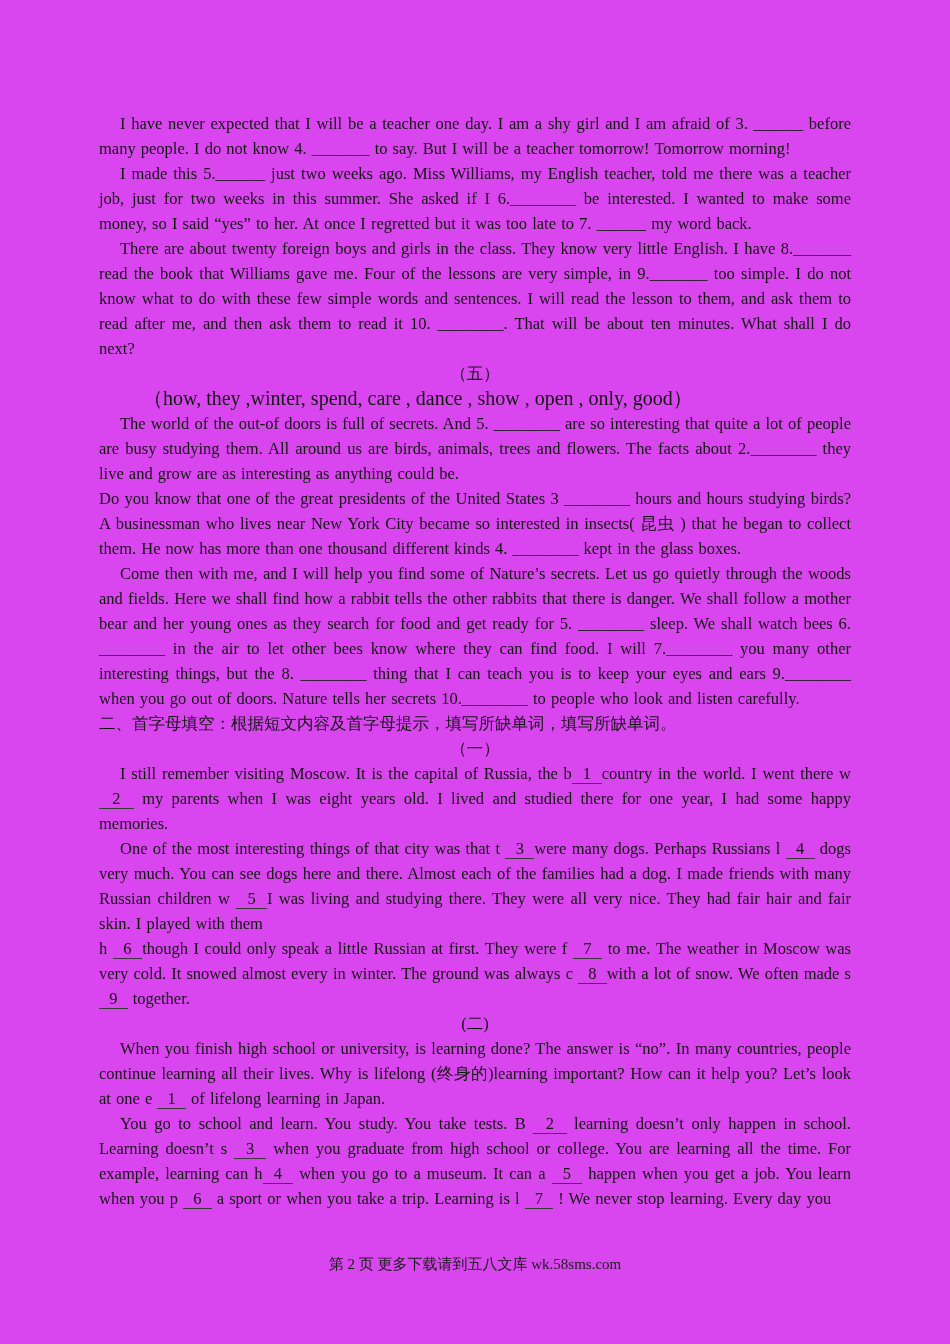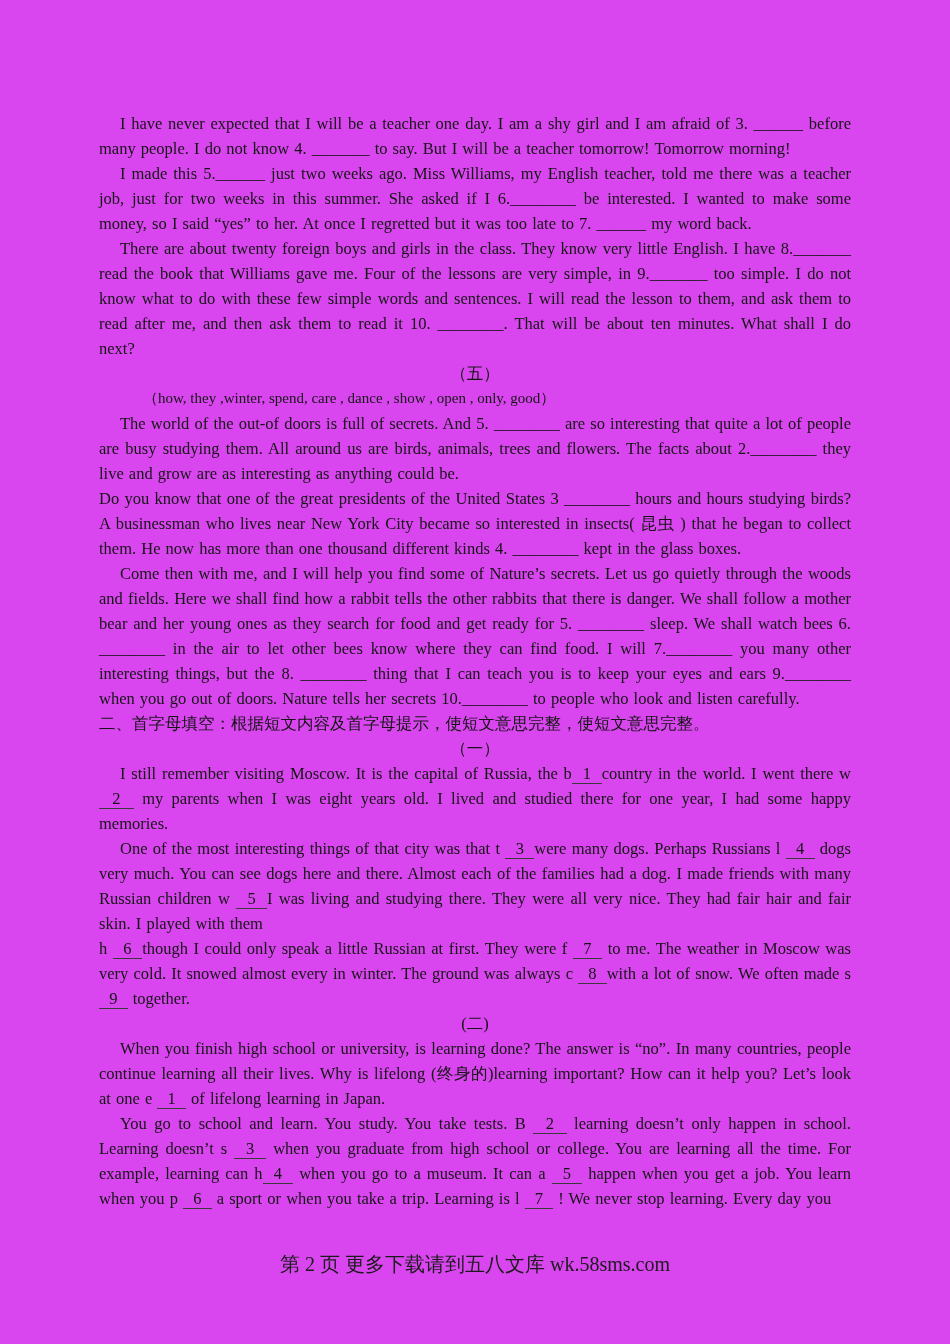--- a/index.html
+++ b/index.html
@@ -32,37 +32,37 @@
   .indent { text-indent: 21px; }
   .noindent { text-indent: 0; }
   .heading {
     margin: 0;
     font-size: 16.5px;
     line-height: 25px;
     text-align: center;
   }
   .wordbank {
     margin: 0;
-    font-size: 15px;
+    font-size: 20px;
     line-height: 25px;
     text-align: left;
     padding-left: 44px;
   }
   .bnum {
     border-bottom: 1px solid #3a3a3a;
     padding: 0 5px;
     white-space: nowrap;
   }
   .footer {
     position: absolute;
     left: 0;
     right: 0;
     bottom: 70px;
     text-align: center;
-    font-size: 20px;
+    font-size: 15px;
     line-height: 20px;
     color: #1b1b1b;
   }
 </style>
 </head>
 <body>
 
 <div class="page">
   <div class="content">
 
@@ -75,21 +75,21 @@
     <p class="heading">（五）</p>
 
     <p class="wordbank">（how, they ,winter, spend, care , dance , show , open , only, good）</p>
 
     <p class="para indent">The world of the out-of doors is full of secrets. And 5. ________ are so interesting that quite a lot of people are busy studying them. All around us are birds, animals, trees and flowers. The facts about 2.________ they live and grow are as interesting as anything could be.</p>
 
     <p class="para noindent">Do you know that one of the great presidents of the United States 3 ________ hours and hours studying birds? A businessman who lives near New York City became so interested in insects( 昆虫 ) that he began to collect them. He now has more than one thousand different kinds 4. ________ kept in the glass boxes.</p>
 
     <p class="para indent">Come then with me, and I will help you find some of Nature’s secrets. Let us go quietly through the woods and fields. Here we shall find how a rabbit tells the other rabbits that there is danger. We shall follow a mother bear and her young ones as they search for food and get ready for 5. ________ sleep. We shall watch bees 6. ________ in the air to let other bees know where they can find food. I will 7.________ you many other interesting things, but the 8. ________ thing that I can teach you is to keep your eyes and ears 9.________ when you go out of doors. Nature tells her secrets 10.________ to people who look and listen carefully.</p>
 
-    <p class="para noindent">二、首字母填空：根据短文内容及首字母提示，使短文意思完整，使短文意思完整。</p>
+    <p class="para noindent">二、首字母填空：根据短文内容及首字母提示，填写所缺单词，填写所缺单词。</p>
 
     <p class="heading">（一）</p>
 
     <p class="para indent">I still remember visiting Moscow. It is the capital of Russia, the b<span class="bnum">&nbsp;1&nbsp;</span>country in the world. I went there w <span class="bnum">&nbsp;2&nbsp;</span> my parents when I was eight years old. I lived and studied there for one year, I had some happy memories.</p>
 
     <p class="para indent">One of the most interesting things of that city was that t <span class="bnum">&nbsp;3&nbsp;</span>were many dogs. Perhaps Russians l <span class="bnum">&nbsp;4&nbsp;</span> dogs very much. You can see dogs here and there. Almost each of the families had a dog. I made friends with many Russian children w <span class="bnum">&nbsp;5&nbsp;</span>I was living and studying there. They were all very nice. They had fair hair and fair skin. I played with them</p>
 
     <p class="para noindent">h <span class="bnum">&nbsp;6&nbsp;</span>though I could only speak a little Russian at first. They were f <span class="bnum">&nbsp;7&nbsp;</span> to me. The weather in Moscow was very cold. It snowed almost every in winter. The ground was always c <span class="bnum">&nbsp;8&nbsp;</span>with a lot of snow. We often made s <span class="bnum">&nbsp;9&nbsp;</span> together.</p>
 
 

